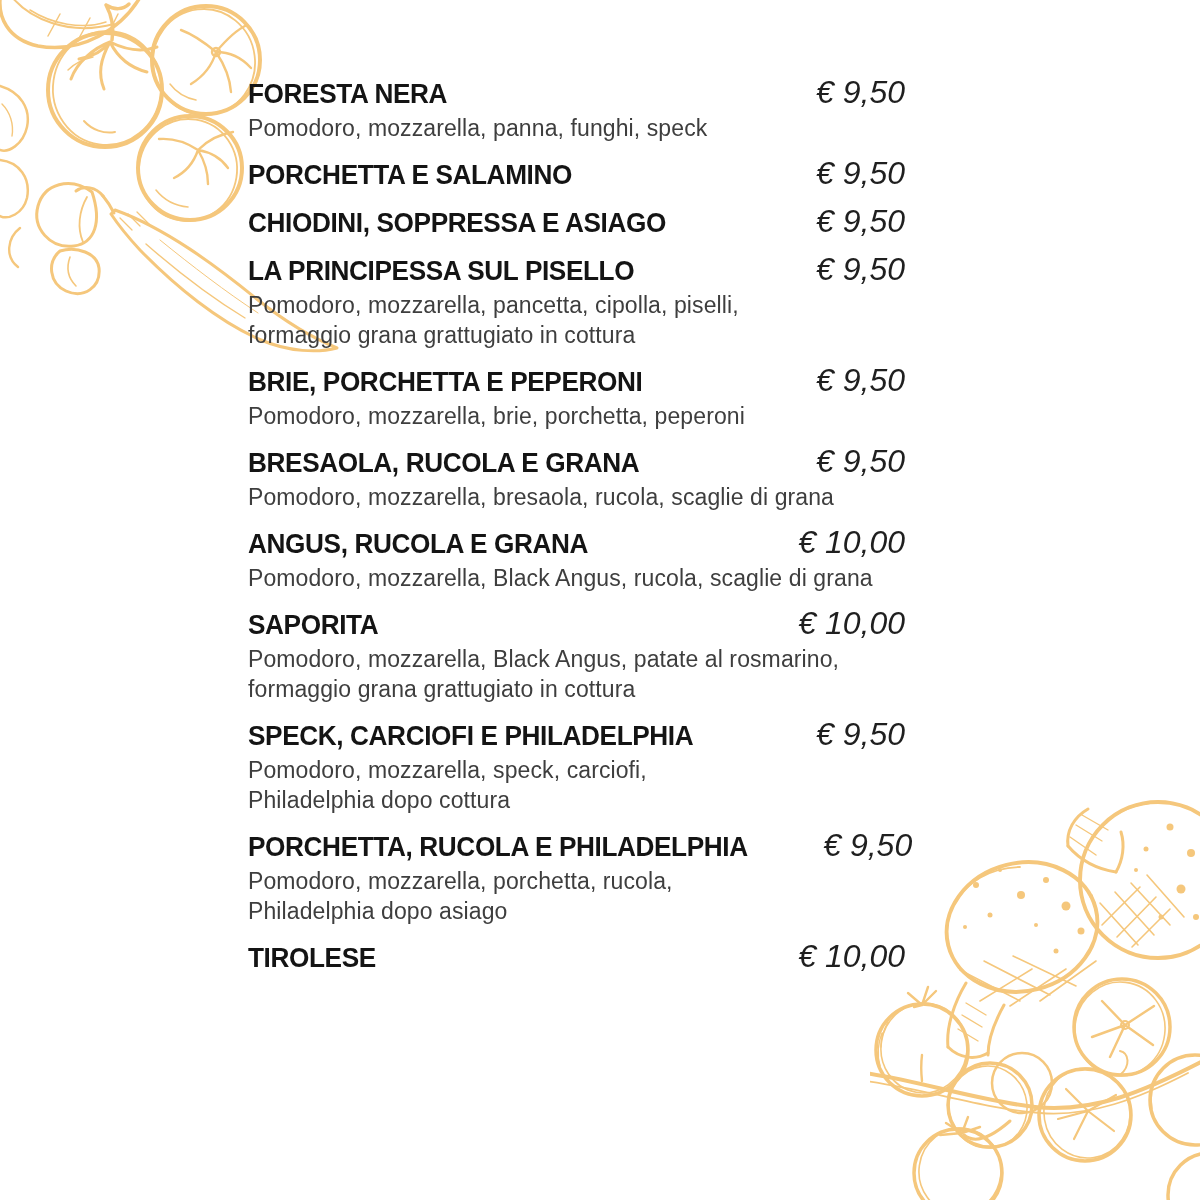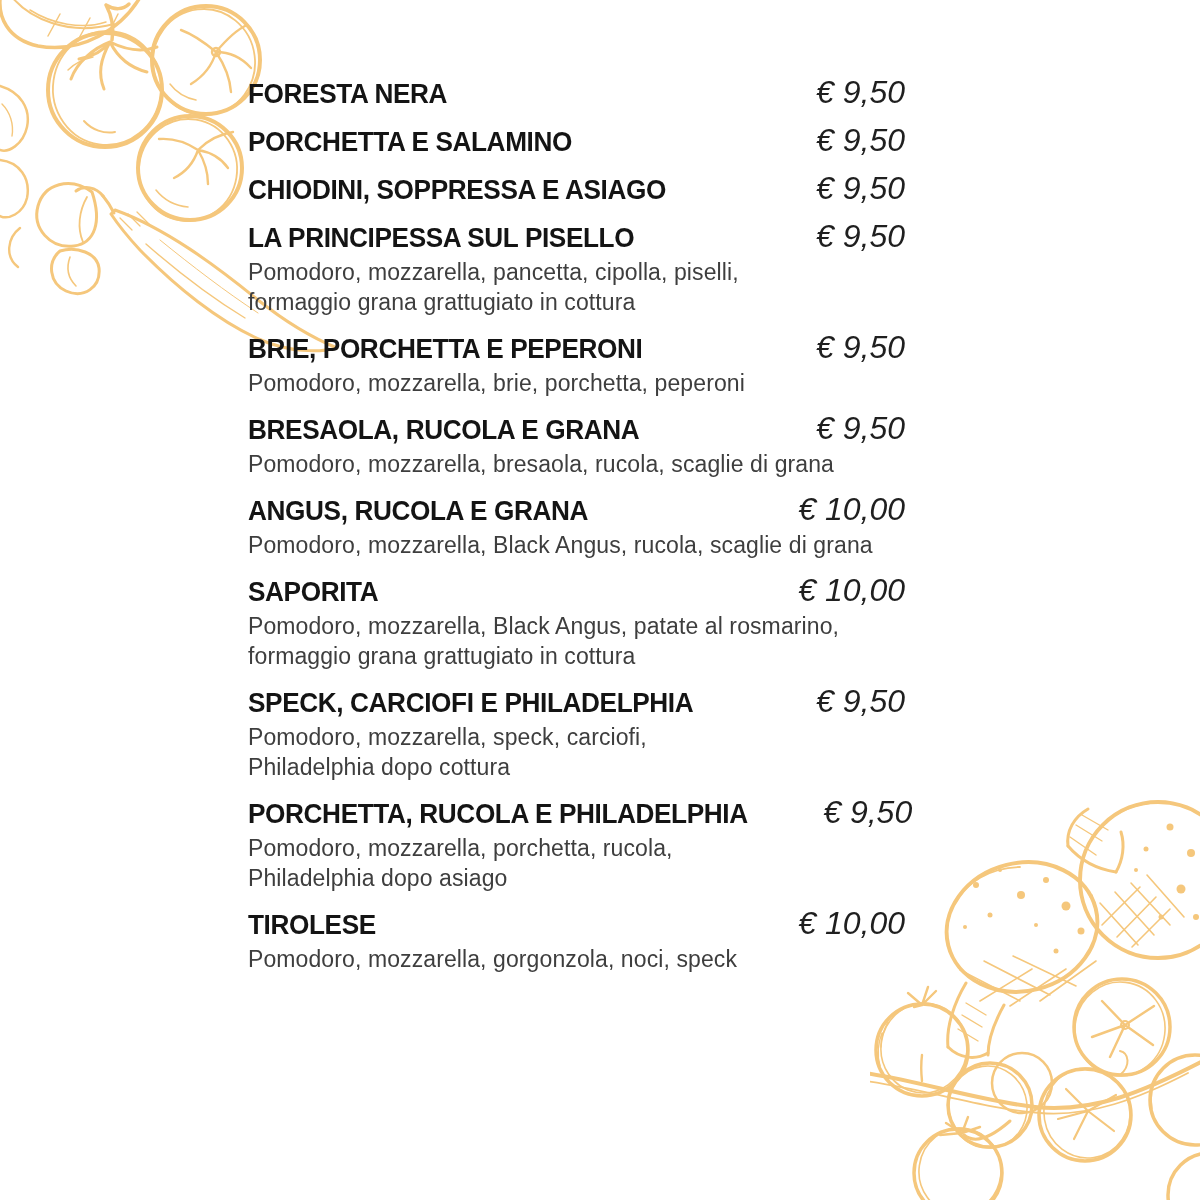--- a/index.html
+++ b/index.html
@@ -182,20 +182,21 @@
     </g>
   </g>
 </svg>
 
 <main class="menu">
   <section class="item">
     <header class="row">
       <h2 class="name">FORESTA NERA</h2>
       <span class="price">€ 9,50</span>
     </header>
+    <p class="desc">Pomodoro, mozzarella, panna, funghi, speck</p>
   </section>
 
   <section class="item">
     <header class="row">
       <h2 class="name">PORCHETTA E SALAMINO</h2>
       <span class="price">€ 9,50</span>
     </header>
   </section>
 
   <section class="item">
@@ -263,15 +264,14 @@
     </header>
     <p class="desc">Pomodoro, mozzarella, porchetta, rucola,
 Philadelphia dopo asiago</p>
   </section>
 
   <section class="item">
     <header class="row">
       <h2 class="name">TIROLESE</h2>
       <span class="price">€ 10,00</span>
     </header>
-    <p class="desc">Pomodoro, mozzarella, gorgonzola, noci, speck</p>
   </section>
 </main>
 
 </body></html>

